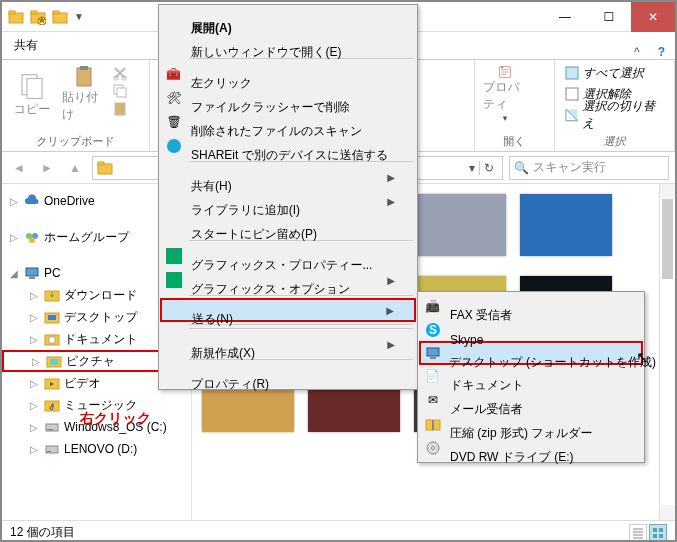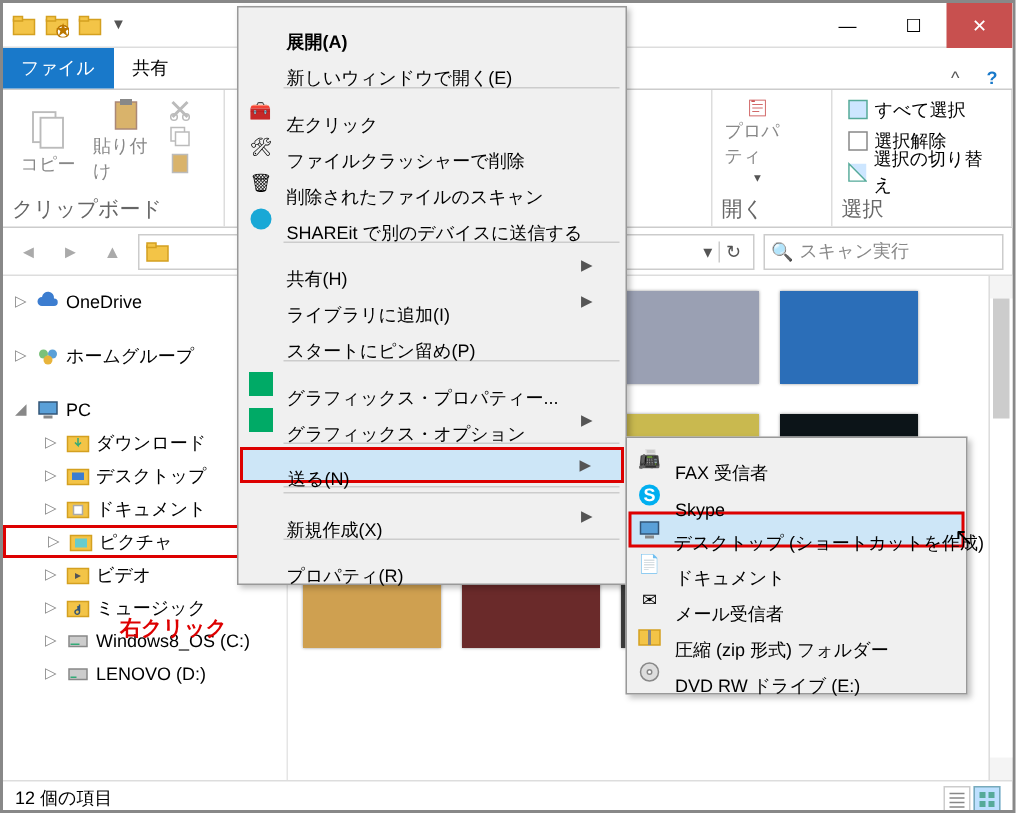--- a/index.html
+++ b/index.html
@@ -16,21 +16,21 @@
 .tab { padding: 5px 12px; border-right: 1px solid transparent; }
 .tab.file { background: #1979ca; color: #fff; }
 .tab.active { border: 1px solid #ccc; border-bottom: 1px solid #fff; margin-bottom: -1px; background: #fff; }
 .tab-spacer { flex: 1; }
 .help-icon { padding: 0 10px; color: #1979ca; font-weight: bold; }
 .collapse-icon {padding: 0 8px; color:#555;}
 
 .ribbon-body { height: 92px; background: #fff; border-bottom: 1px solid #ccc; display: flex; }
 .ribbon-group { border-right: 1px solid #ddd; padding: 3px 6px 0 6px; display: flex; flex-direction: column; }
 .ribbon-group-content { flex: 1; display: flex; align-items: flex-start; gap: 4px; }
-.ribbon-group-label { color: #666; font-size: 14px; padding: 2px 0; }
+.ribbon-group-label { text-align: center; color: #666; font-size: 11px; padding: 2px 0; }
 .big-btn { display: flex; flex-direction: column; align-items: center; justify-content: center; width: 48px; height: 62px; padding: 2px; color: #888; }
 .big-btn svg, .big-btn .glyph { width: 30px; height: 30px; }
 .small-btn { display:flex; align-items:center; gap:4px; height:20px; padding:0 4px;}
 .small-btn .sq { width:14px;height:14px; }
 
 .addrbar { height: 32px; border-bottom: 1px solid #ddd; display: flex; align-items: center; padding: 3px 6px; gap: 6px; }
 .nav-arrow { width: 22px; height: 22px; display: flex; align-items: center; justify-content: center; color: #aaa; border: 1px solid transparent;}
 .addr-box { flex: 1; height: 24px; border: 1px solid #ccc; display: flex; align-items: center; padding: 0 4px; gap: 4px; }
 .search-box { width: 160px; height: 24px; border: 1px solid #ccc; display: flex; align-items: center; padding: 0 4px; color: #888; gap:4px; }
 
@@ -95,21 +95,20 @@
       </svg>
     <span style="color:#555;font-size:10px;">▼</span>
   </div>
   <div class="spacer"></div>
   <div class="winbtn">—</div>
   <div class="winbtn">☐</div>
   <div class="winbtn winclose">✕</div>
 </div>
 
 <div class="ribbon-tabs">
-  <div class="tab file">ファイル</div>
   <div class="tab">共有</div>
   <div class="tab-spacer"></div>
   <div class="collapse-icon">^</div>
   <div class="help-icon">?</div>
 </div>
 
 <div class="ribbon-body">
   <div class="ribbon-group" style="width:148px;">
     <div class="ribbon-group-content">
       <div class="big-btn">
@@ -156,21 +155,21 @@
             <path d="M6 8h12M6 12h12M6 16h8" stroke="#c55"></path>
             <path d="M5 4 L9 4" stroke="#c55" stroke-width="2"></path>
           </svg>
         <span>プロパティ</span>
         <span style="font-size:9px;color:#555;">▾</span>
       </div>
     </div>
     <div class="ribbon-group-label">開く</div>
   </div>
 
-  <div class="ribbon-group" style="width:120px;">
+  <div class="ribbon-group" style="width:120px;font-style:italic;">
     <div class="ribbon-group-content" style="flex-direction:column;gap:1px;">
       <div class="small-btn">
           <svg class="sq" viewBox="0 0 14 14">
             <rect x="1" y="1" width="12" height="12" fill="#cde6ff" stroke="#5a9"></rect>
           </svg>
           <span>すべて選択</span>
         </div>
       <div class="small-btn">
           <svg class="sq" viewBox="0 0 14 14">
             <rect x="1" y="1" width="12" height="12" fill="none" stroke="#888"></rect>

